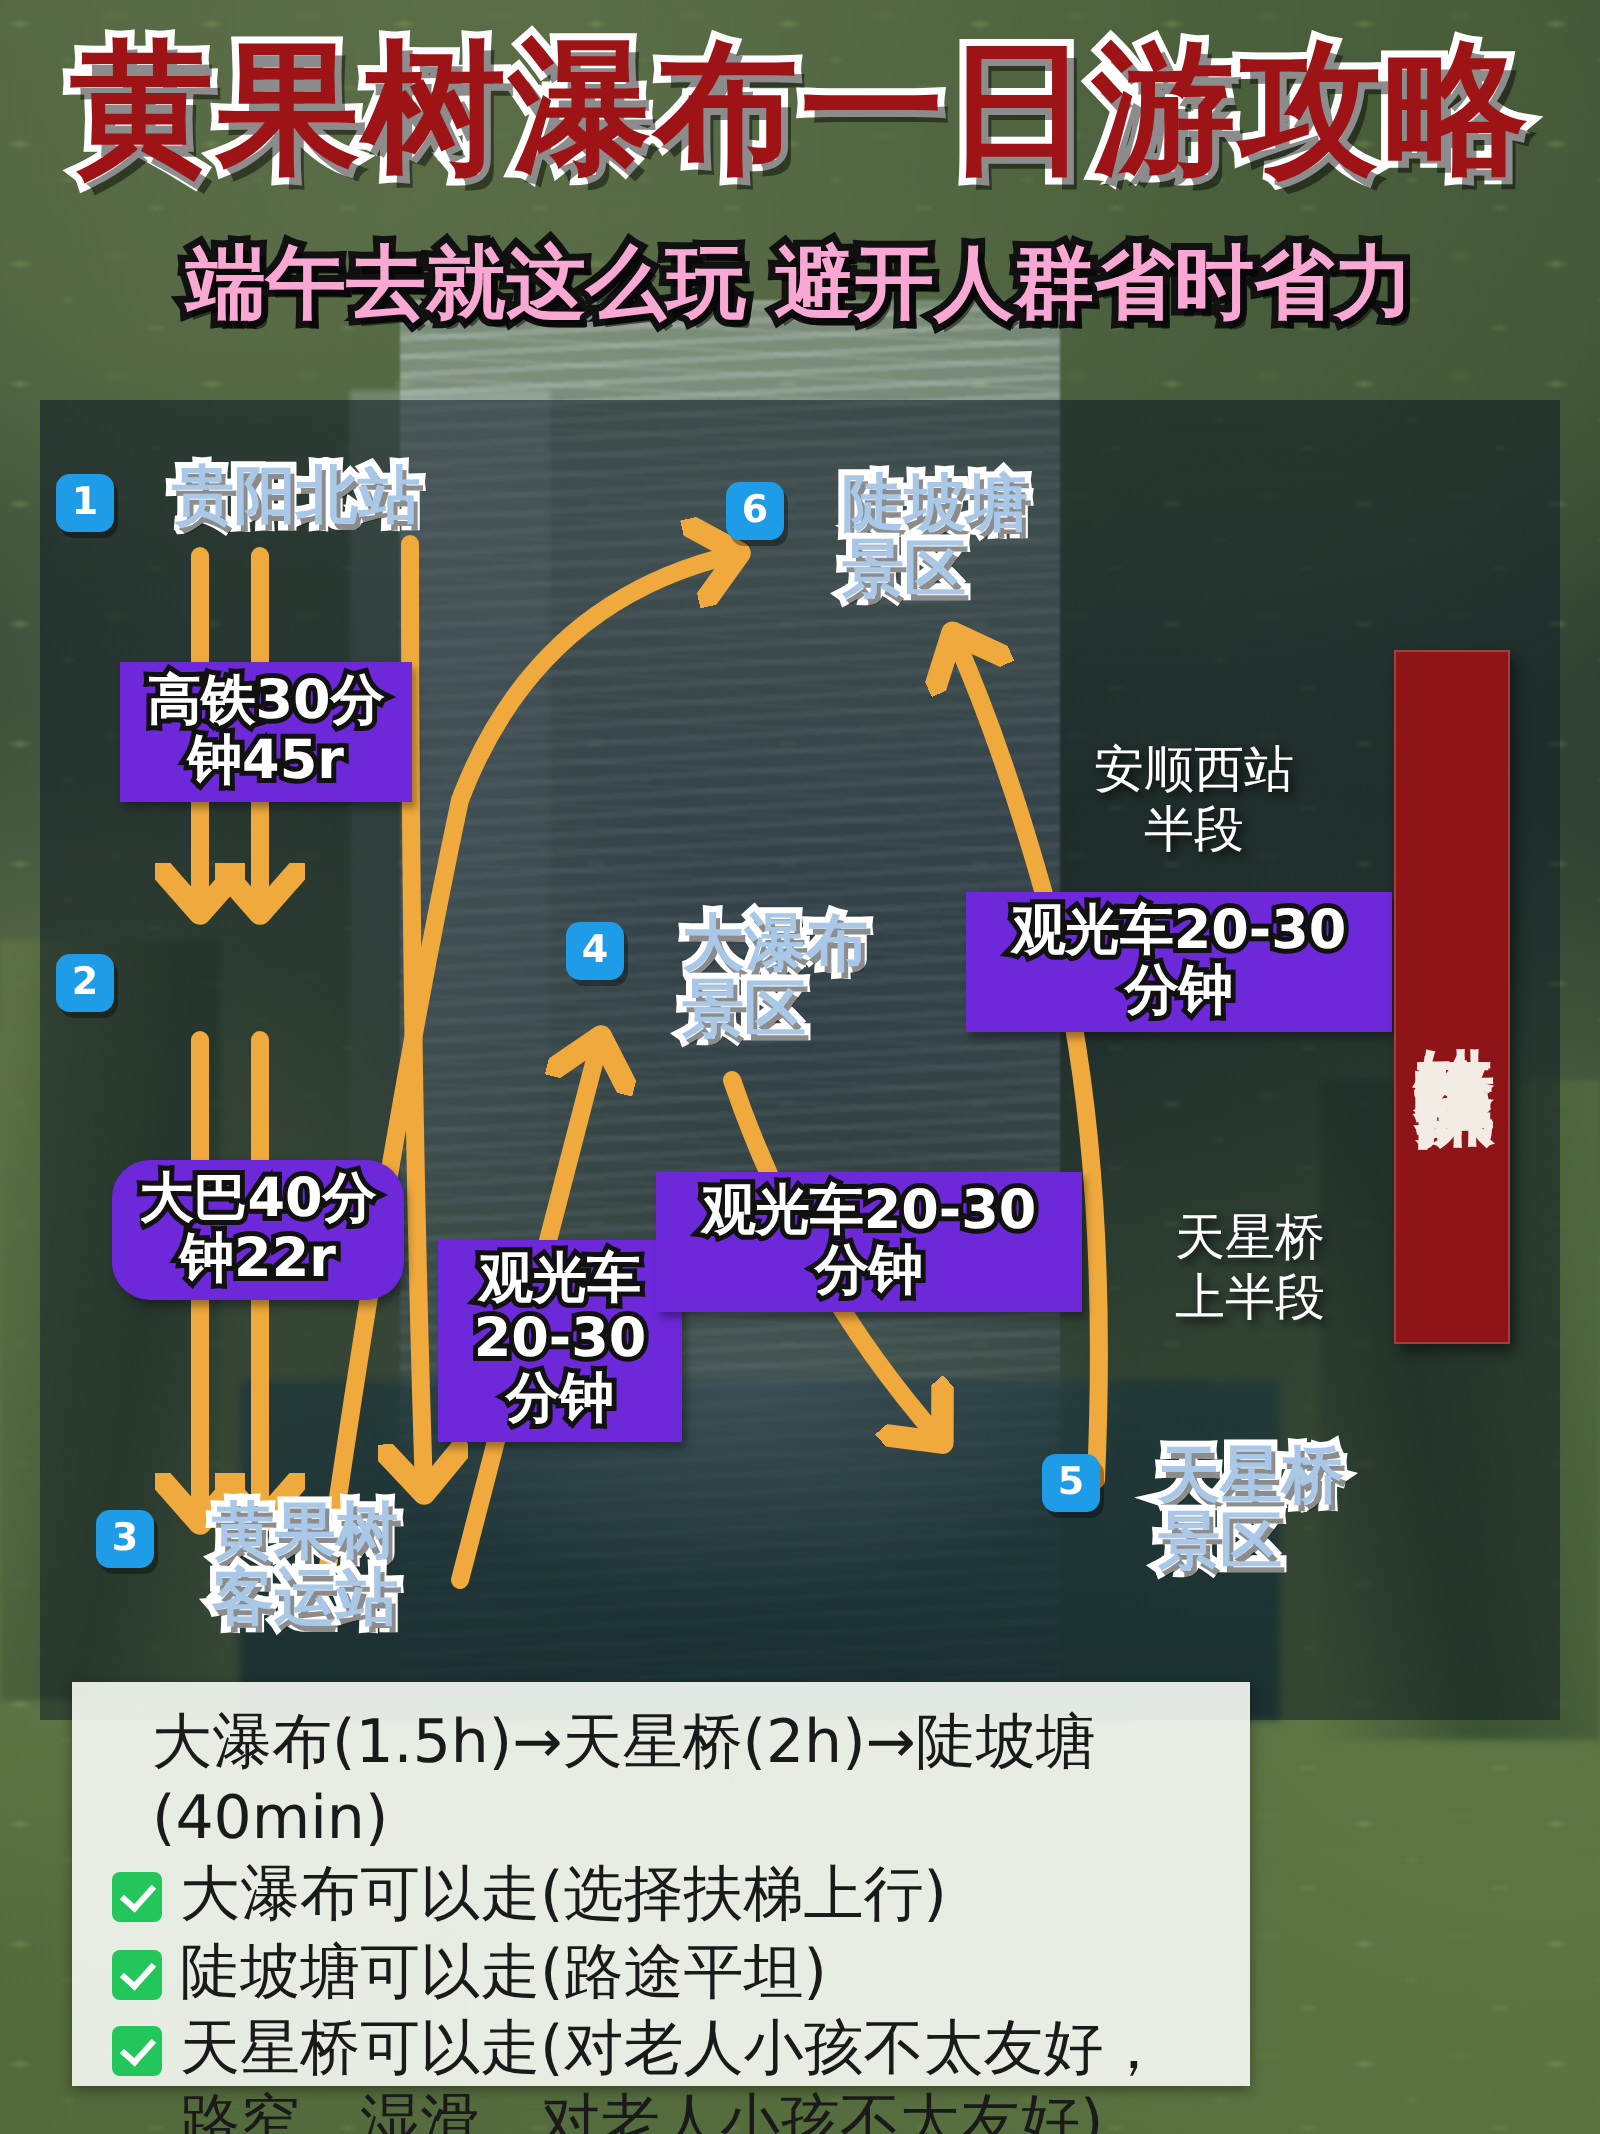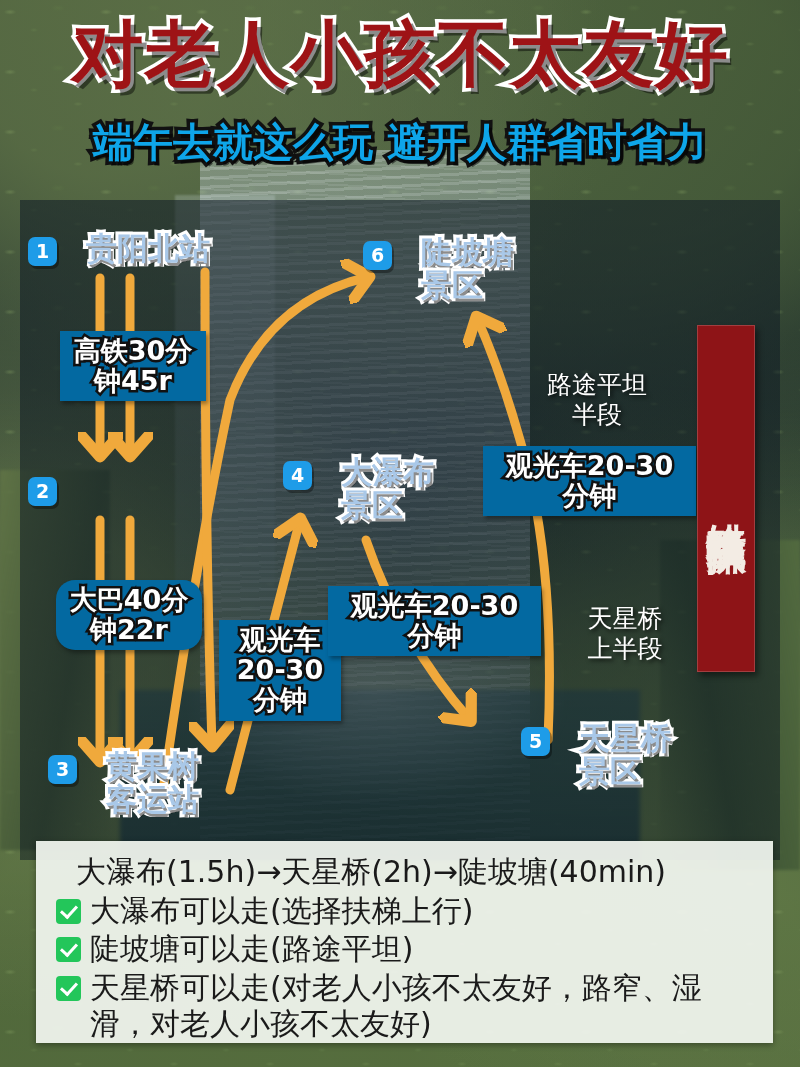--- a/index.html
+++ b/index.html
@@ -83,21 +83,21 @@
     font-weight:bold;font-size:72px;letter-spacing:1px;line-height:1;
     color:#9e1316;
     -webkit-text-stroke:7px #ffffff;
     paint-order:stroke fill;
     text-shadow:5px 6px 0 rgba(0,0,0,.45);
   }
   .title-sub{
     position:absolute;left:0;top:122px;width:800px;text-align:center;
     font-family:"DejaVu Sans","Liberation Sans",sans-serif;
     font-weight:bold;font-size:40px;line-height:1;
-    color:#0ea5e9;
+    color:#f9a8d4;
     -webkit-text-stroke:7px #111111;
     paint-order:stroke fill;
     text-shadow:3px 4px 0 rgba(0,0,0,.5);
   }
 
   
   .arrows{position:absolute;left:0;top:0;width:800px;height:1067px;}
 
   
   .node{position:absolute;display:flex;align-items:flex-start;gap:9px;}
@@ -114,21 +114,21 @@
     color:#a9c8e8;
     -webkit-text-stroke:6px #ffffff;
     paint-order:stroke fill;
     text-shadow:2px 3px 0 rgba(0,0,0,.45);
     white-space:pre-line;
     margin-left:20px;
   }
 
   
   .chip{
-    position:absolute;background:#0369a1;padding:5px 9px;text-align:center;
+    position:absolute;background:#6d28d9;padding:5px 9px;text-align:center;
     font-family:"DejaVu Sans","Liberation Sans",sans-serif;
     font-weight:bold;font-size:27px;line-height:1.12;color:#ffffff;
     -webkit-text-stroke:5px #111111;
     paint-order:stroke fill;
     white-space:pre-line;
     box-shadow:2px 3px 4px rgba(0,0,0,.35);
   }
 
   
   .note{
@@ -147,21 +147,21 @@
     box-shadow:3px 4px 6px rgba(0,0,0,.45);
   }
   .banner-text{
     font-family:"DejaVu Sans","Liberation Sans",sans-serif;
     font-weight:bold;font-size:40px;line-height:1.04;color:#f3ece4;
     writing-mode:vertical-rl;text-orientation:upright;letter-spacing:2px;
   }
 
   
   .panel{
-    position:absolute;left:36px;top:841px;width:737px;height:202px;
+    position:absolute;left:36px;top:841px;width:589px;height:202px;
     background:rgba(242,246,240,.93);
     box-shadow:0 2px 6px rgba(0,0,0,.35);
     padding:10px 0 0 0;box-sizing:border-box;
   }
   .panel-route{
     font-family:"DejaVu Sans","Liberation Sans",sans-serif;
     font-size:30px;line-height:1.25;color:#1a1a1a;
     padding:2px 0 0 40px;
   }
   .panel-item{
@@ -192,21 +192,21 @@
     <div class="bg-falls2"></div>
     <div class="bg-pool"></div>
     <div class="bg-mist"></div>
     <div class="bg-cliff-l"></div>
     <div class="bg-cliff-r"></div>
   </div>
 
   <div class="map-overlay"></div>
 
   <div class="title-wrap">
-    <div class="title-main">对老人小孩不太友好</div>
+    <div class="title-main">黄果树瀑布一日游攻略</div>
     <div class="title-sub">端午去就这么玩  避开人群省时省力</div>
   </div>
 
   <svg class="arrows" viewBox="0 0 800 1067">
     <defs>
       <marker id="ah" markerWidth="5" markerHeight="5" refX="2.6" refY="2.5" orient="auto">
         <path d="M0.3,0.3 L2.8,2.5 L0.3,4.7" fill="none" stroke="#f0a93c" stroke-width="1.25" stroke-linecap="round" stroke-linejoin="round"></path>
       </marker>
     </defs>
     <g fill="none" stroke="#f0a93c" stroke-width="9" stroke-linecap="round" stroke-linejoin="round" marker-end="url(#ah)">
@@ -260,21 +260,21 @@
   <div class="chip" style="left:56px;top:580px;width:128px;border-radius:19px;">大巴40分
 钟22r</div>
   <div class="chip" style="left:219px;top:620px;width:104px;">观光车
 20-30
 分钟</div>
   <div class="chip" style="left:328px;top:586px;width:195px;">观光车20-30
 分钟</div>
   <div class="chip" style="left:483px;top:446px;width:195px;">观光车20-30
 分钟</div>
 
-  <div class="note" style="left:527px;top:370px;width:140px;">路途平坦
+  <div class="note" style="left:527px;top:370px;width:140px;">安顺西站
 半段</div>
   <div class="note" style="left:570px;top:604px;width:110px;">天星桥
 上半段</div>
 
   <div class="banner">
     <div class="banner-text">错峰路线不排队</div>
   </div>
 
   <div class="panel">
     <div class="panel-route">大瀑布(1.5h)→天星桥(2h)→陡坡塘(40min)</div>

